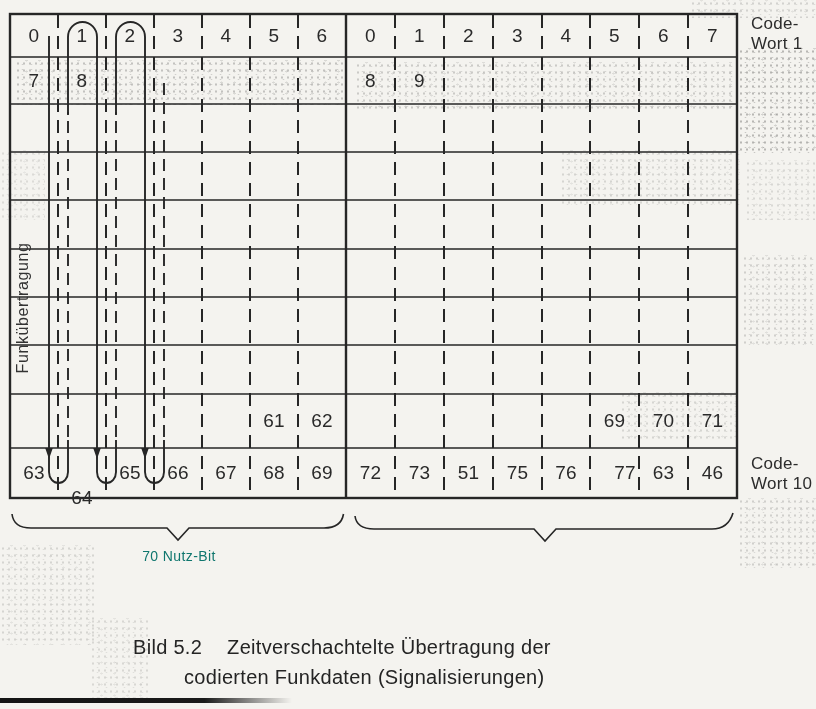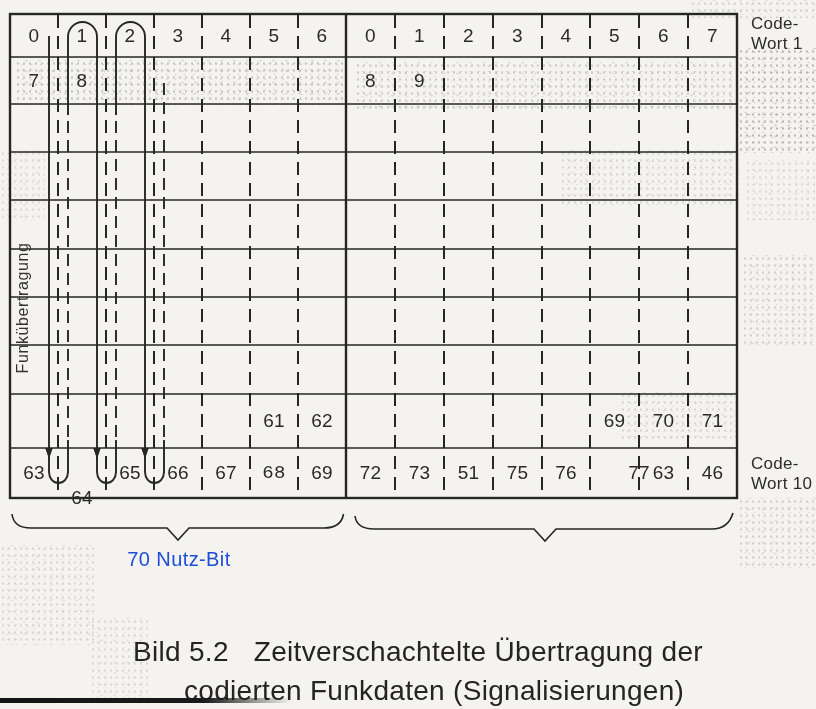--- a/index.html
+++ b/index.html
@@ -22,27 +22,27 @@
     width:196px;text-align:center;
   }
   .cw-label{
     position:absolute;left:751px;font-size:17px;line-height:20px;
     color:#2c2c2c;white-space:nowrap;letter-spacing:.3px;
   }
   .cw-top{top:14px;}
   .cw-bottom{top:454px;}
   .brace-label{
     position:absolute;transform:translateX(-50%);
-    font-size:20px;color:#1d4ed8;white-space:nowrap;letter-spacing:.4px;
+    font-size:14px;color:#0f766e;white-space:nowrap;letter-spacing:.4px;
   }
   .brace-label.left{left:179px;top:548px;}
   .brace-label.right{left:545px;top:551px;}
   .caption{
     position:absolute;left:133px;top:636px;
-    font-size:28px;color:#242424;letter-spacing:.3px;white-space:nowrap;
+    font-size:20px;color:#242424;letter-spacing:.3px;white-space:nowrap;
   }
   .caption .line1{display:flex;gap:25px;}
   .caption .line2{margin-left:51px;margin-top:7px;}
   .bottom-bar{
     position:absolute;left:0;top:698px;width:292px;height:5px;
     background:linear-gradient(to right,#141414 0%,#1a1a1a 70%,rgba(26,26,26,0) 100%);
   }
   .speck{
     position:absolute;pointer-events:none;
     background-image:
@@ -132,41 +132,41 @@
       <div class="cell-num" style="left: 322px; top: 35.5px;">6</div>
       <div class="cell-num" style="left: 34px; top: 80.5px;">7</div>
       <div class="cell-num" style="left: 82px; top: 80.5px;">8</div>
       <div class="cell-num" style="left: 274px; top: 421px;">61</div>
       <div class="cell-num" style="left: 322px; top: 421px;">62</div>
       <div class="cell-num" style="left: 34px; top: 473px;">63</div>
       <div class="cell-num" style="left: 82px; top: 498px;">64</div>
       <div class="cell-num" style="left: 130px; top: 473px;">65</div>
       <div class="cell-num" style="left: 178px; top: 473px;">66</div>
       <div class="cell-num" style="left: 226px; top: 473px;">67</div>
-      <div class="cell-num" style="left: 274px; top: 473px; font-family: Liberation Mono, monospace;">68</div>
+      <div class="cell-num" style="left: 274px; top: 473px;">68</div>
       <div class="cell-num" style="left: 322px; top: 473px;">69</div>
       <div class="cell-num" style="left: 370.5px; top: 35.5px;">0</div>
       <div class="cell-num" style="left: 419.5px; top: 35.5px;">1</div>
       <div class="cell-num" style="left: 468.5px; top: 35.5px;">2</div>
       <div class="cell-num" style="left: 517.5px; top: 35.5px;">3</div>
       <div class="cell-num" style="left: 566px; top: 35.5px;">4</div>
       <div class="cell-num" style="left: 614.5px; top: 35.5px;">5</div>
       <div class="cell-num" style="left: 663.5px; top: 35.5px;">6</div>
       <div class="cell-num" style="left: 712.5px; top: 35.5px;">7</div>
       <div class="cell-num" style="left: 370.5px; top: 80.5px;">8</div>
       <div class="cell-num" style="left: 419.5px; top: 80.5px;">9</div>
       <div class="cell-num" style="left: 614.5px; top: 421px;">69</div>
       <div class="cell-num" style="left: 663.5px; top: 421px;">70</div>
       <div class="cell-num" style="left: 712.5px; top: 421px; text-align: right;">71</div>
       <div class="cell-num" style="left: 370.5px; top: 473px;">72</div>
       <div class="cell-num" style="left: 419.5px; top: 473px;">73</div>
       <div class="cell-num" style="left: 468.5px; top: 473px;">51</div>
       <div class="cell-num" style="left: 517.5px; top: 473px;">75</div>
       <div class="cell-num" style="left: 566px; top: 473px;">76</div>
-      <div class="cell-num" style="left: 639px; top: 473px;">77</div>
+      <div class="cell-num" style="left: 625px; top: 473px;">77</div>
       <div class="cell-num" style="left: 663.5px; top: 473px;">63</div>
       <div class="cell-num" style="left: 712.5px; top: 473px;">46</div>
     </div>
 
   <div class="funk-label">Funkübertragung</div>
 
   <div class="cw-label cw-top">
     <div>Code-</div>
     <div>Wort 1</div>
   </div>

